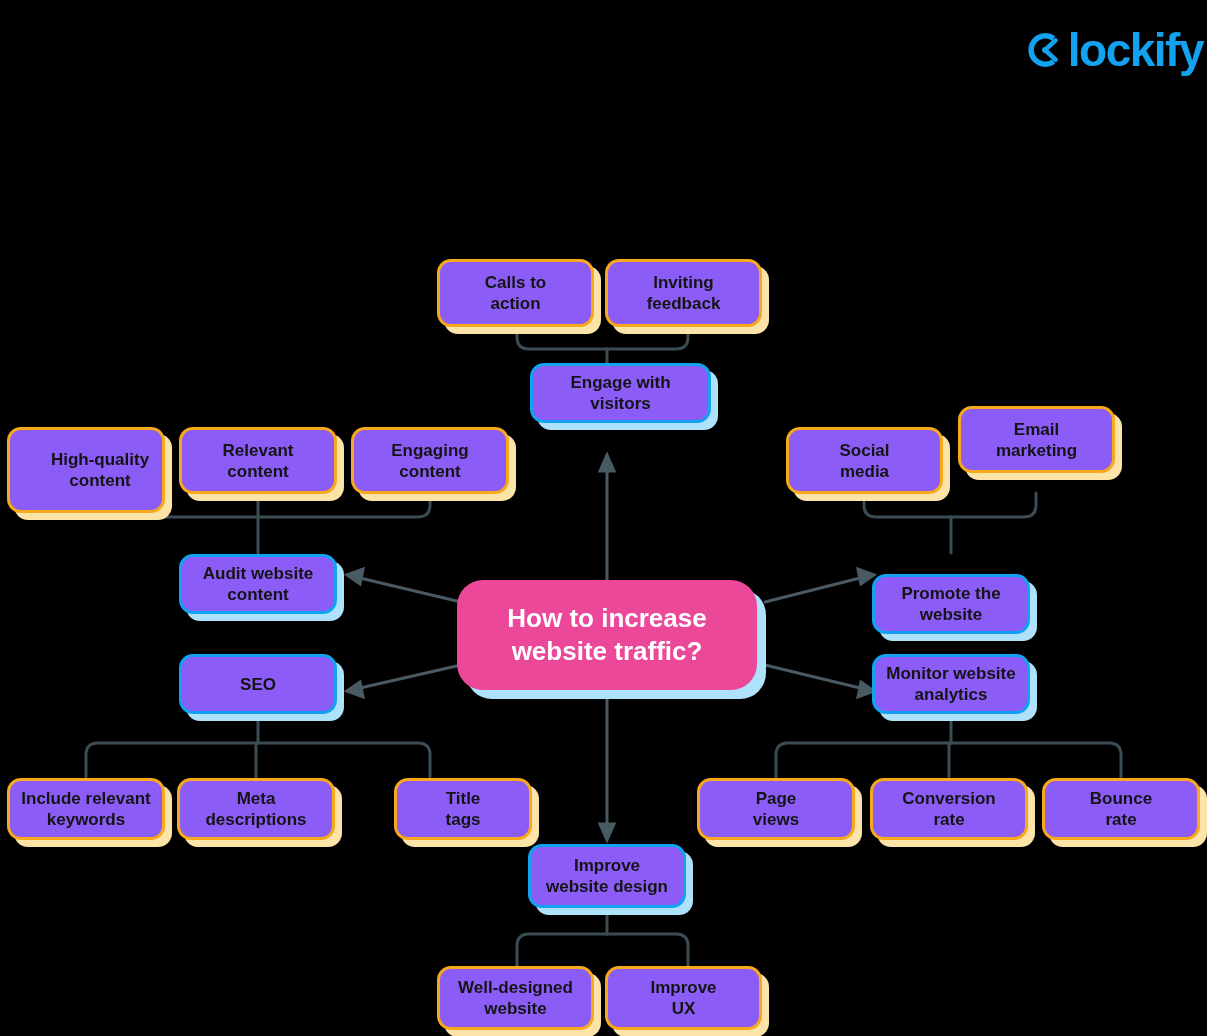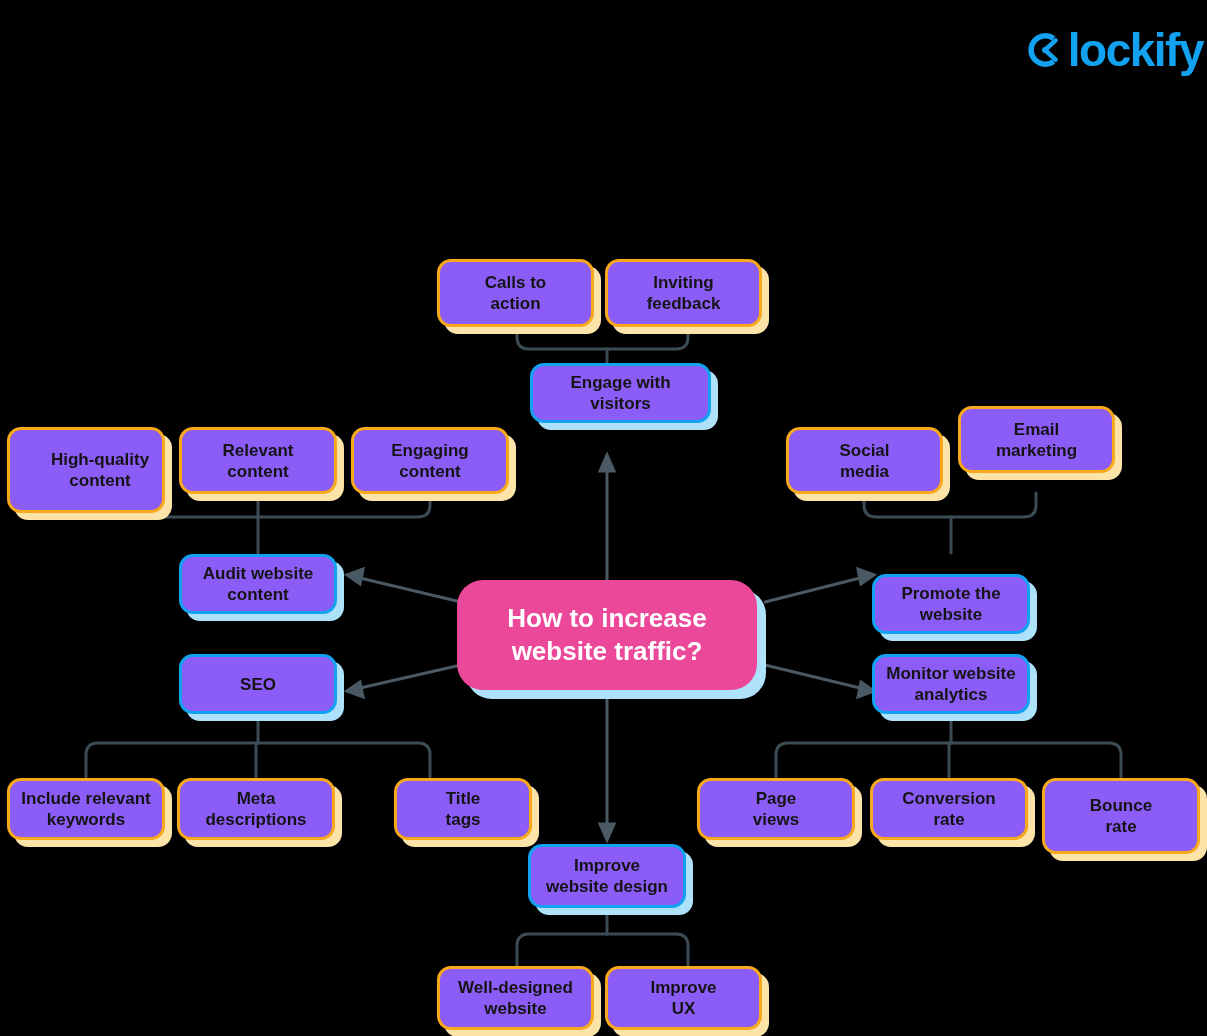--- a/index.html
+++ b/index.html
@@ -303,21 +303,21 @@
     </span>
   </div>
 
   <div class="node leaf" style="left:870px; top:778px; width:158px; height:62px;">
     <span class="node-label">
       <span>Conversion</span><br>
       <span>rate</span>
     </span>
   </div>
 
-  <div class="node leaf" style="left:1042px; top:778px; width:158px; height:76px;">
+  <div class="node leaf" style="left:1042px; top:778px; width:158px; height:62px;">
     <span class="node-label">
       <span>Bounce</span><br>
       <span>rate</span>
     </span>
   </div>
 
   <div class="node branch" style="left:528px; top:844px; width:158px; height:64px;">
     <span class="node-label">
       <span>Improve</span><br>
       <span>website design</span>

